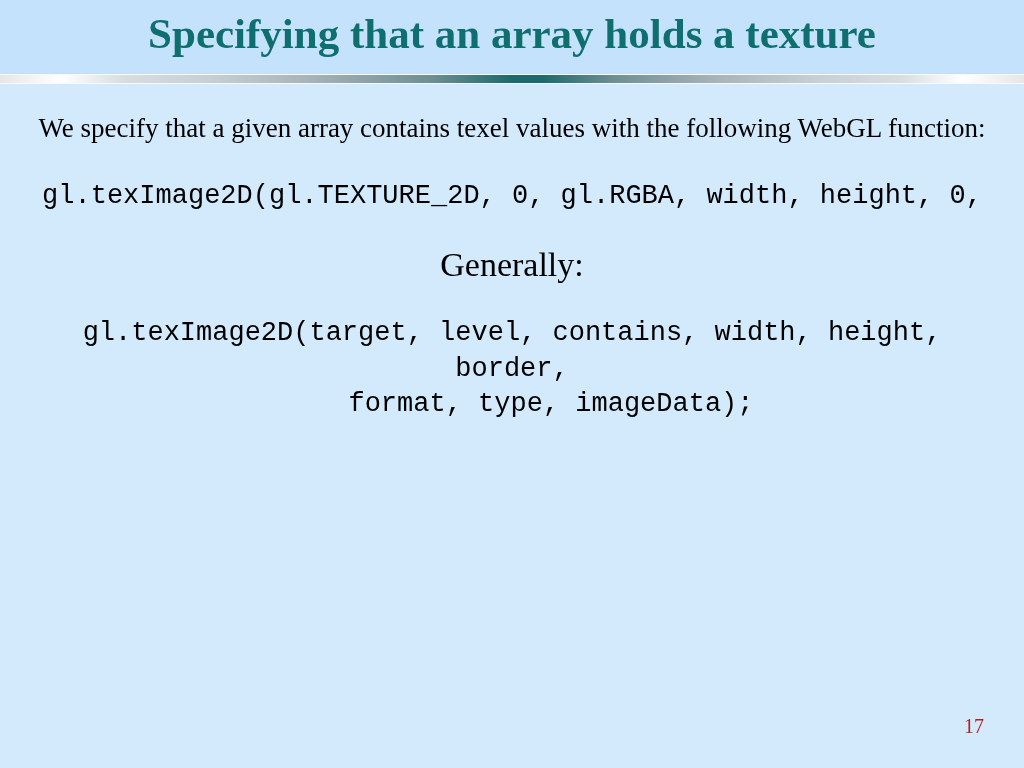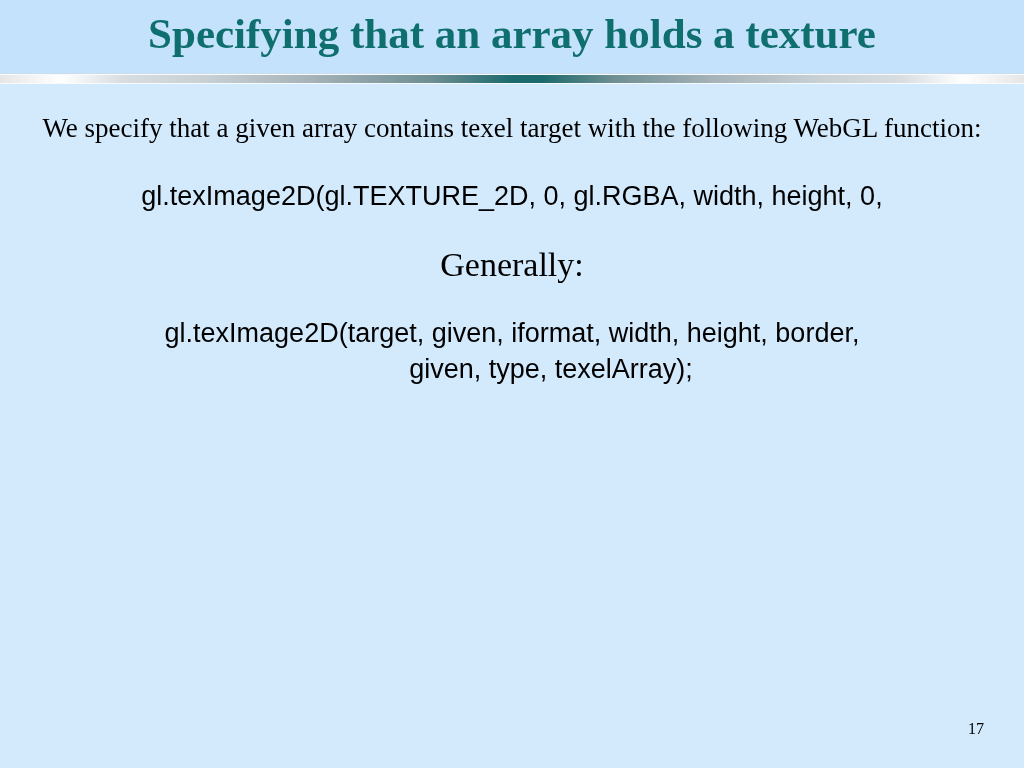--- a/index.html
+++ b/index.html
@@ -35,55 +35,55 @@
     padding: 28px 34px 0 34px;
     color: #000;
     background: #d3eafd;
   }
   .intro {
     font-size: 27px;
     line-height: 1.25;
     margin-bottom: 34px;
   }
   .code-block {
-    font-family: Liberation Sans, sans-serif;
+    font-family: Liberation Mono, monospace;
     font-size: 27px;
     line-height: 1.3;
     margin-bottom: 32px;
   }
   .code-line2 { padding-left: 78px; }
   .generally {
     font-size: 34px;
     margin-bottom: 32px;
   }
   .page-num {
     position: absolute;
     right: 40px;
     bottom: 30px;
-    font-size: 16px;
-    color: #000000;
+    font-size: 20px;
+    color: #b91c1c;
   }
 </style>
 </head>
 <body>
 
 <div class="header">
   <div class="title">Specifying that an array holds a texture</div>
 </div>
 
 <div class="divider"></div>
 
 <div class="content">
-  <p class="intro">We specify that a given array contains texel target with the following WebGL function:</p>
+  <p class="intro">We specify that a given array contains texel values with the following WebGL function:</p>
 
   <div class="code-block">
     <div>gl.texImage2D(gl.TEXTURE_2D, 0, gl.RGBA, width, height, 0,</div>
   </div>
 
   <p class="generally">Generally:</p>
 
   <div class="code-block">
-    <div>gl.texImage2D(target, given, iformat, width, height, border,</div>
-    <div class="code-line2">given, type, texelArray);</div>
+    <div>gl.texImage2D(target, level, contains, width, height, border,</div>
+    <div class="code-line2">format, type, imageData);</div>
   </div>
 </div>
 
 <div class="page-num">17</div>
 
 </body></html>

